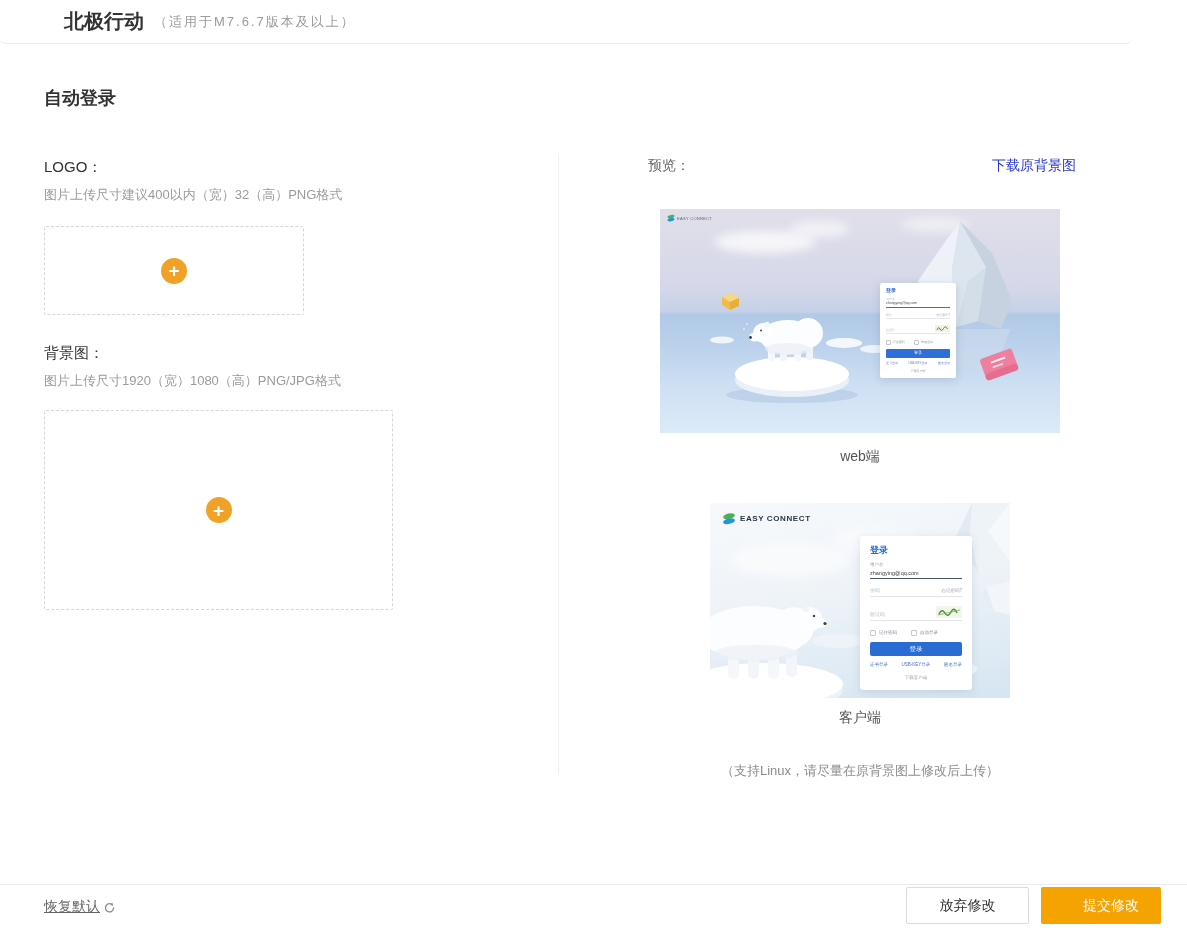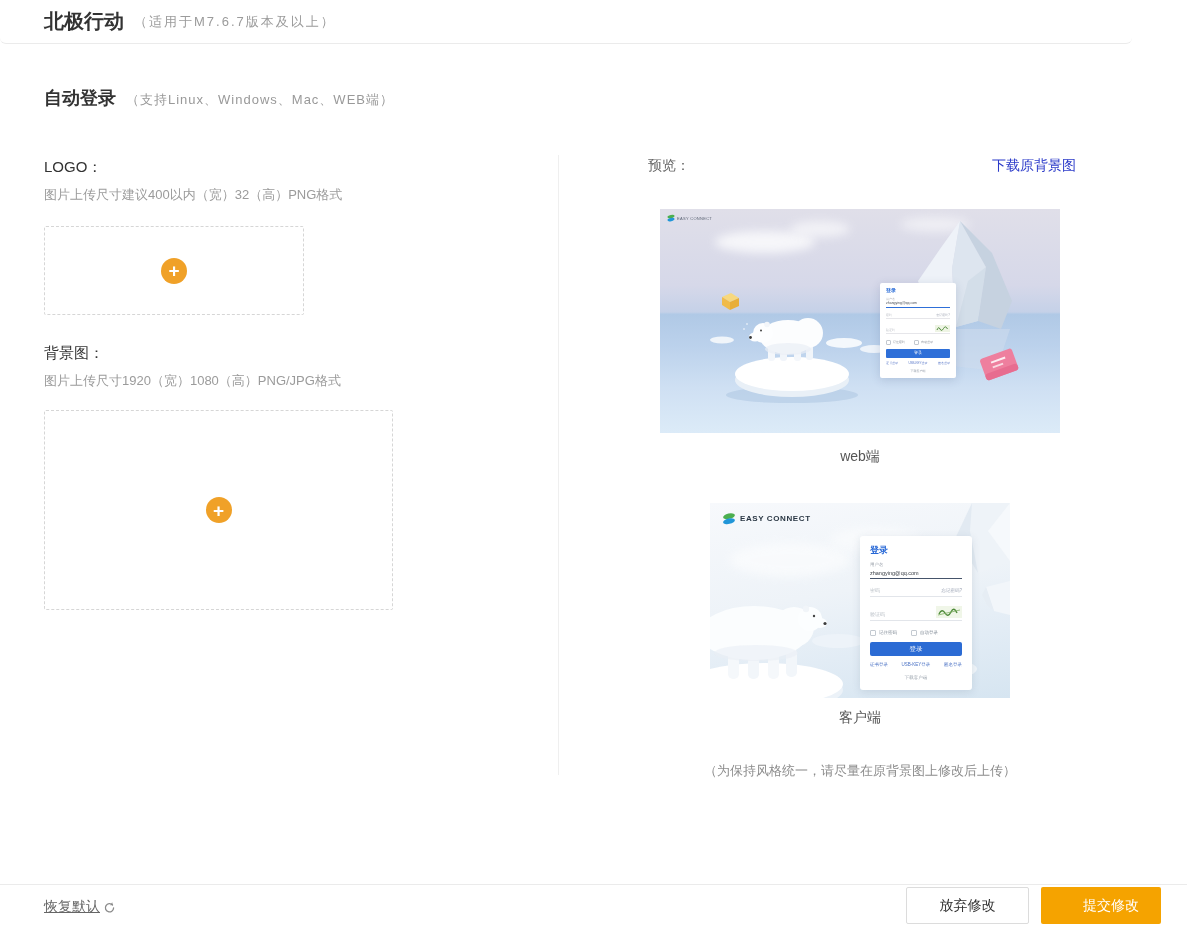--- a/index.html
+++ b/index.html
@@ -1,21 +1,21 @@
 <!DOCTYPE html>
 <html><head>
 <meta charset="utf-8">
 <style>
   html,body{margin:0;padding:0;background:#fff;}
   body{font-family:"Liberation Sans","DejaVu Sans",sans-serif;color:#333;}
   .page{position:relative;width:1187px;height:928px;background:#fff;overflow:hidden;}
 
   
   .hdr{position:absolute;left:0;top:0;width:1132px;height:44px;border-bottom:1px solid #ebebeb;
-       display:flex;align-items:center;box-sizing:border-box;padding-left:44px;border-radius:6px;}
+       display:flex;align-items:center;box-sizing:border-box;padding-left:64px;border-radius:6px;}
   .hdr .t{font-size:20px;font-weight:bold;color:#333;}
   .hdr .s{font-size:13px;color:#9b9b9b;margin-left:10px;letter-spacing:2px;}
 
   .sec{position:absolute;left:44px;top:86px;display:flex;align-items:baseline;}
   .sec .t{font-size:18px;font-weight:bold;color:#333;}
   .sec .s{font-size:13px;color:#999;margin-left:10px;letter-spacing:1px;}
 
   
   .blk-label{position:absolute;left:44px;font-size:15px;font-weight:normal;color:#333;}
   .blk-hint{position:absolute;left:44px;font-size:13px;color:#9b9b9b;}
@@ -102,21 +102,20 @@
 
 <div class="page">
 
   <div class="hdr">
     <span class="t">北极行动</span>
     <span class="s">（适用于M7.6.7版本及以上）</span>
   </div>
 
   <div class="sec">
     <span class="t">自动登录</span>
-    <span class="s">（支持Linux、Windows、Mac、WEB端）</span>
   </div>
 
   <div class="blk-label" style="top:158px;">LOGO：</div>
   <div class="blk-hint" style="top:186px;">图片上传尺寸建议400以内（宽）32（高）PNG格式</div>
   <div class="upload logo-box">
     <div class="plus">+</div>
   </div>
 
   <div class="blk-label" style="top:344px;">背景图：</div>
   <div class="blk-hint" style="top:372px;">图片上传尺寸1920（宽）1080（高）PNG/JPG格式</div>
@@ -297,21 +296,21 @@
       <div class="c-links">
         <span>证书登录</span>
         <span>USB-KEY登录</span>
         <span>匿名登录</span>
       </div>
       <div class="c-dl">下载客户端</div>
     </div>
   </div>
   <div class="caption cap-cli">客户端</div>
 
-  <div class="note">（为保持风格统一，请尽量在原背景图上修改后上传）</div>
+  <div class="note">（支持Linux，请尽量在原背景图上修改后上传）</div>
 
   <div class="footline"></div>
   <div class="restore">
     <span>恢复默认</span>
     <svg width="13" height="13" viewBox="0 0 13 13">
       <path d="M10.6 7a4.1 4.1 0 1 1-1.1-3" stroke="#8a8a8a" stroke-width="1.3" fill="none" stroke-linecap="round"></path>
       <path d="M9.2 1.2l.7 2.8-2.8.2z" fill="#8a8a8a"></path>
     </svg>
   </div>
   <div class="btn btn-cancel">放弃修改</div>

